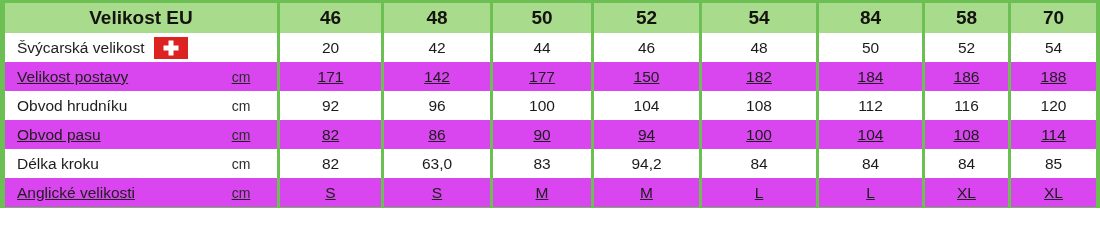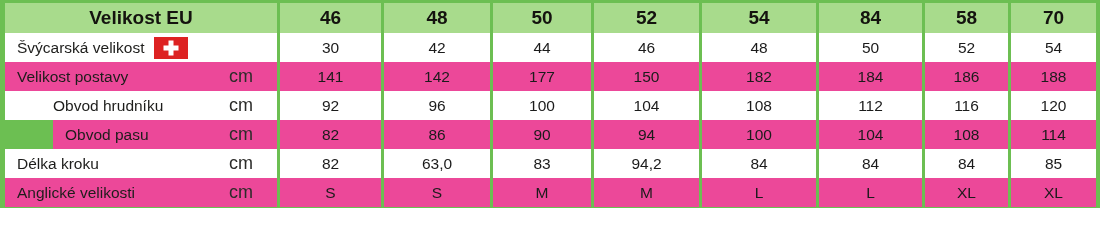--- a/index.html
+++ b/index.html
@@ -50,21 +50,21 @@
   }
   .cell.center { justify-content: center; }
 
   tr.header-row .cell {
     background: #a8db8c;
     font-weight: bold;
     font-size: 19px;
     color: #14130f;
   }
 
-  tr.row-tint .cell { background: #ec4899; }
+  tr.row-tint .cell { background: #d946ef; text-decoration: underline; }
   tr.row-plain .cell { background: #ffffff; }
 
   td.gap-col { width: 3px; background: #6cbf52; }
 
   .label-cell .cell { font-size: 15.5px; color: #1d1d1b; }
 
   
   .label-unit-wrap {
     display: flex;
     align-items: center;
@@ -77,21 +77,21 @@
     font-size: 15.5px;
     color: #1d1d1b;
     white-space: nowrap;
     display: flex;
     align-items: center;
     gap: 10px;
   }
   .label-unit-wrap .unit {
     flex: 0 0 72px;
     text-align: center;
-    font-size: 18px;
+    font-size: 14px;
     color: #2c2c2a;
   }
 
   .swiss-flag {
     display: inline-block;
     position: relative;
     width: 34px;
     height: 22px;
     background: #dd2222;
     flex: 0 0 auto;
@@ -186,21 +186,21 @@
                 <div class="lbl">
                   <span>Švýcarská velikost</span>
                   <span class="swiss-flag"></span>
                 </div>
                 <div class="unit"></div>
               </div>
             </div>
           </td>
           <td class="gap-col"></td>
           <td>
-            <div class="cell center">30</div>
+            <div class="cell center">20</div>
           </td>
           <td class="gap-col"></td>
           <td>
             <div class="cell center">42</div>
           </td>
           <td class="gap-col"></td>
           <td>
             <div class="cell center">44</div>
           </td>
           <td class="gap-col"></td>
@@ -230,21 +230,21 @@
               <div class="label-unit-wrap" style="width: 100%;">
                 <div class="lbl">
                   <span>Velikost postavy</span>
                 </div>
                 <div class="unit">cm</div>
               </div>
             </div>
           </td>
           <td class="gap-col"></td>
           <td>
-            <div class="cell center">141</div>
+            <div class="cell center">171</div>
           </td>
           <td class="gap-col"></td>
           <td>
             <div class="cell center">142</div>
           </td>
           <td class="gap-col"></td>
           <td>
             <div class="cell center">177</div>
           </td>
           <td class="gap-col"></td>
@@ -264,21 +264,21 @@
             <div class="cell center">186</div>
           </td>
           <td class="gap-col"></td>
           <td>
             <div class="cell center">188</div>
           </td>
         </tr>
         <tr class="row-plain" style="height: 29px;">
           <td class="label-cell">
             <div class="cell" style="padding: 0px;">
-              <div class="label-unit-wrap" style="width: 100%; padding-left: 36px;">
+              <div class="label-unit-wrap" style="width: 100%;">
                 <div class="lbl">
                   <span>Obvod hrudníku</span>
                 </div>
                 <div class="unit">cm</div>
               </div>
             </div>
           </td>
           <td class="gap-col"></td>
           <td>
             <div class="cell center">92</div>
@@ -307,21 +307,21 @@
           <td>
             <div class="cell center">116</div>
           </td>
           <td class="gap-col"></td>
           <td>
             <div class="cell center">120</div>
           </td>
         </tr>
         <tr class="row-tint" style="height: 29px;">
           <td class="label-cell">
-            <div class="cell" style="padding: 0px; margin-left: 48px;">
+            <div class="cell" style="padding: 0px;">
               <div class="label-unit-wrap" style="width: 100%;">
                 <div class="lbl">
                   <span>Obvod pasu</span>
                 </div>
                 <div class="unit">cm</div>
               </div>
             </div>
           </td>
           <td class="gap-col"></td>
           <td>

